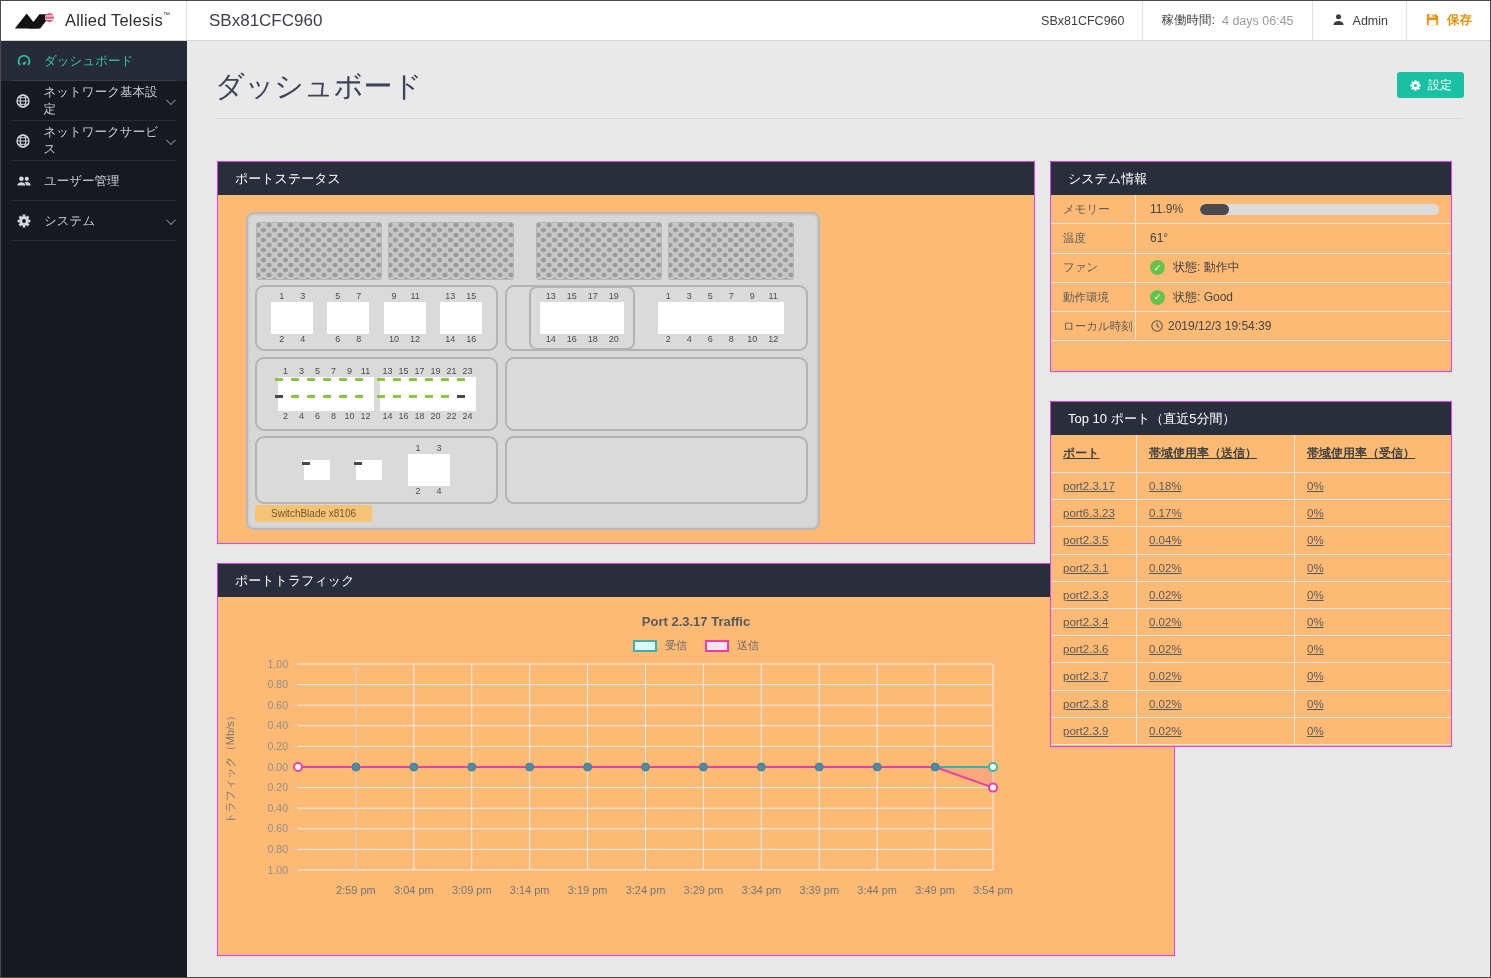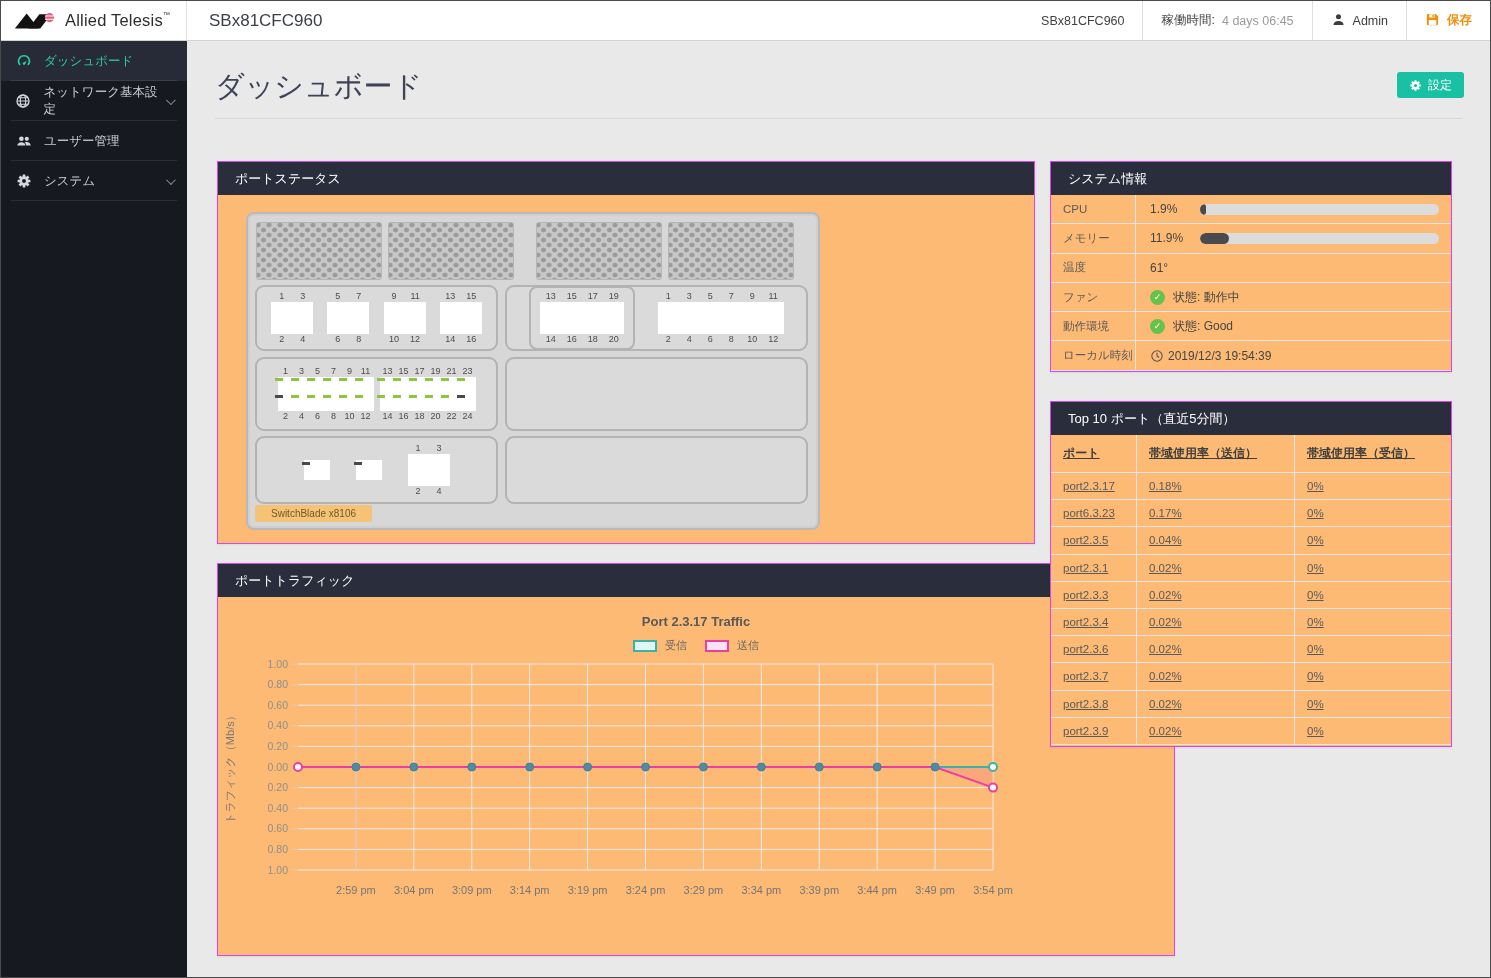--- a/index.html
+++ b/index.html
@@ -161,20 +161,31 @@
     </div>
     <div class="side-item">
       <span class="side-icon">
         <svg viewBox="0 0 16 16">
           <circle cx="8" cy="8" r="6" fill="none" stroke="currentColor" stroke-width="1.3"></circle>
           <ellipse cx="8" cy="8" rx="2.7" ry="6" fill="none" stroke="currentColor" stroke-width="1.1"></ellipse>
           <path d="M2 8h12M3.1 4.8h9.8M3.1 11.2h9.8" stroke="currentColor" stroke-width="1.1" fill="none"></path>
         </svg>
       </span>
       <span>ネットワーク基本設定</span>
+      <span class="chev"></span>
+    </div>
+    <div class="side-item">
+      <span class="side-icon">
+        <svg viewBox="0 0 16 16">
+          <circle cx="8" cy="8" r="6" fill="none" stroke="currentColor" stroke-width="1.3"></circle>
+          <ellipse cx="8" cy="8" rx="2.7" ry="6" fill="none" stroke="currentColor" stroke-width="1.1"></ellipse>
+          <path d="M2 8h12M3.1 4.8h9.8M3.1 11.2h9.8" stroke="currentColor" stroke-width="1.1" fill="none"></path>
+        </svg>
+      </span>
+      <span>ネットワークサービス</span>
       <span class="chev"></span>
     </div>
     <div class="side-item">
       <span class="side-icon">
         <svg viewBox="0 0 16 16">
           <circle cx="5.4" cy="5.8" r="2.3" fill="currentColor"></circle>
           <circle cx="10.8" cy="5.8" r="2.1" fill="currentColor"></circle>
           <path d="M1.3 12.6c0-2.1 1.9-3.4 4.1-3.4s4.1 1.3 4.1 3.4z" fill="currentColor"></path>
           <path d="M10.3 12.6c-.1-1.4-.8-2.4-1.8-3.1.7-.3 1.5-.4 2.3-.4 2 0 3.9 1.2 3.9 3.5z" fill="currentColor"></path>
         </svg>
@@ -536,29 +547,20 @@
           <circle cx="80" cy="110" r="4" fill="#fff" stroke="#e93fa5" stroke-width="2"></circle>
           <circle cx="775" cy="130.6" r="4" fill="#fff" stroke="#e93fa5" stroke-width="2"></circle>
         </svg>
       </div>
   </div>
 
   <div class="panel" id="panel-sys">
     <div class="panel-h">システム情報</div>
     <div id="sys-rows">
         <div class="sys-row">
-          <div class="sys-lab">CPU</div>
-          <div class="sys-val">
-            <span style="width:42px">1.9%</span>
-            <span class="meter">
-              <span class="meter-fill" style="width:2.5%"></span>
-            </span>
-          </div>
-        </div>
-        <div class="sys-row">
           <div class="sys-lab">メモリー</div>
           <div class="sys-val">
             <span style="width:42px">11.9%</span>
             <span class="meter">
               <span class="meter-fill" style="width:12%"></span>
             </span>
           </div>
         </div>
         <div class="sys-row">
           <div class="sys-lab">温度</div>

